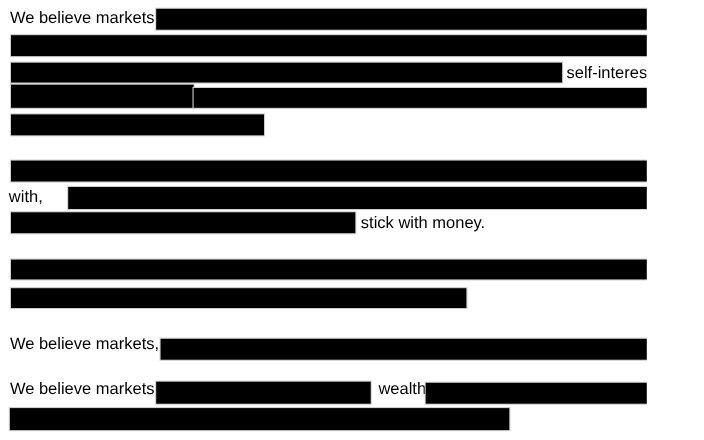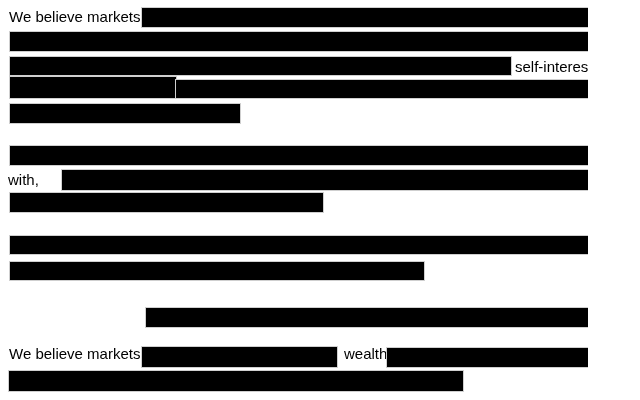--- a/index.html
+++ b/index.html
@@ -40,24 +40,26 @@
   <span class="t" style="left:515px; top:57px">self-interest.</span>
   <div class="bar" style="left:594px; top:57px; width:23px;  height:19px"></div>
   <div class="bar" style="left:10px;  top:77px; width:166px; height:21px"></div>
   <div class="bar" style="left:176px; top:80px; width:428px; height:18px"></div>
   <div class="bar" style="left:10px;  top:104px; width:230px; height:19px"></div>
 
   <div class="bar" style="left:10px;  top:146px; width:589px; height:19px"></div>
   <span class="t" style="left:8px; top:170px">with,</span>
   <div class="bar" style="left:62px;  top:170px; width:545px; height:20px"></div>
   <div class="bar" style="left:10px;  top:193px; width:313px; height:19px"></div>
+  <span class="t" style="left:328px; top:193px">stick with money.</span>
 
   <div class="bar" style="left:10px;  top:236px; width:603px; height:18px"></div>
   <div class="bar" style="left:10px;  top:262px; width:414px; height:18px"></div>
 
+  <span class="t" style="left:9px; top:303px">We believe markets,</span>
   <div class="bar" style="left:146px; top:308px; width:444px; height:19px"></div>
 
   <span class="t" style="left:9px; top:344px">We believe markets</span>
   <div class="bar" style="left:142px; top:347px; width:195px; height:20px"></div>
   <span class="t" style="left:344px; top:344px">wealth</span>
   <div class="bar" style="left:387px; top:348px; width:238px; height:19px"></div>
   <div class="bar" style="left:9px;   top:371px; width:454px; height:20px"></div>
 
 </div>
 

